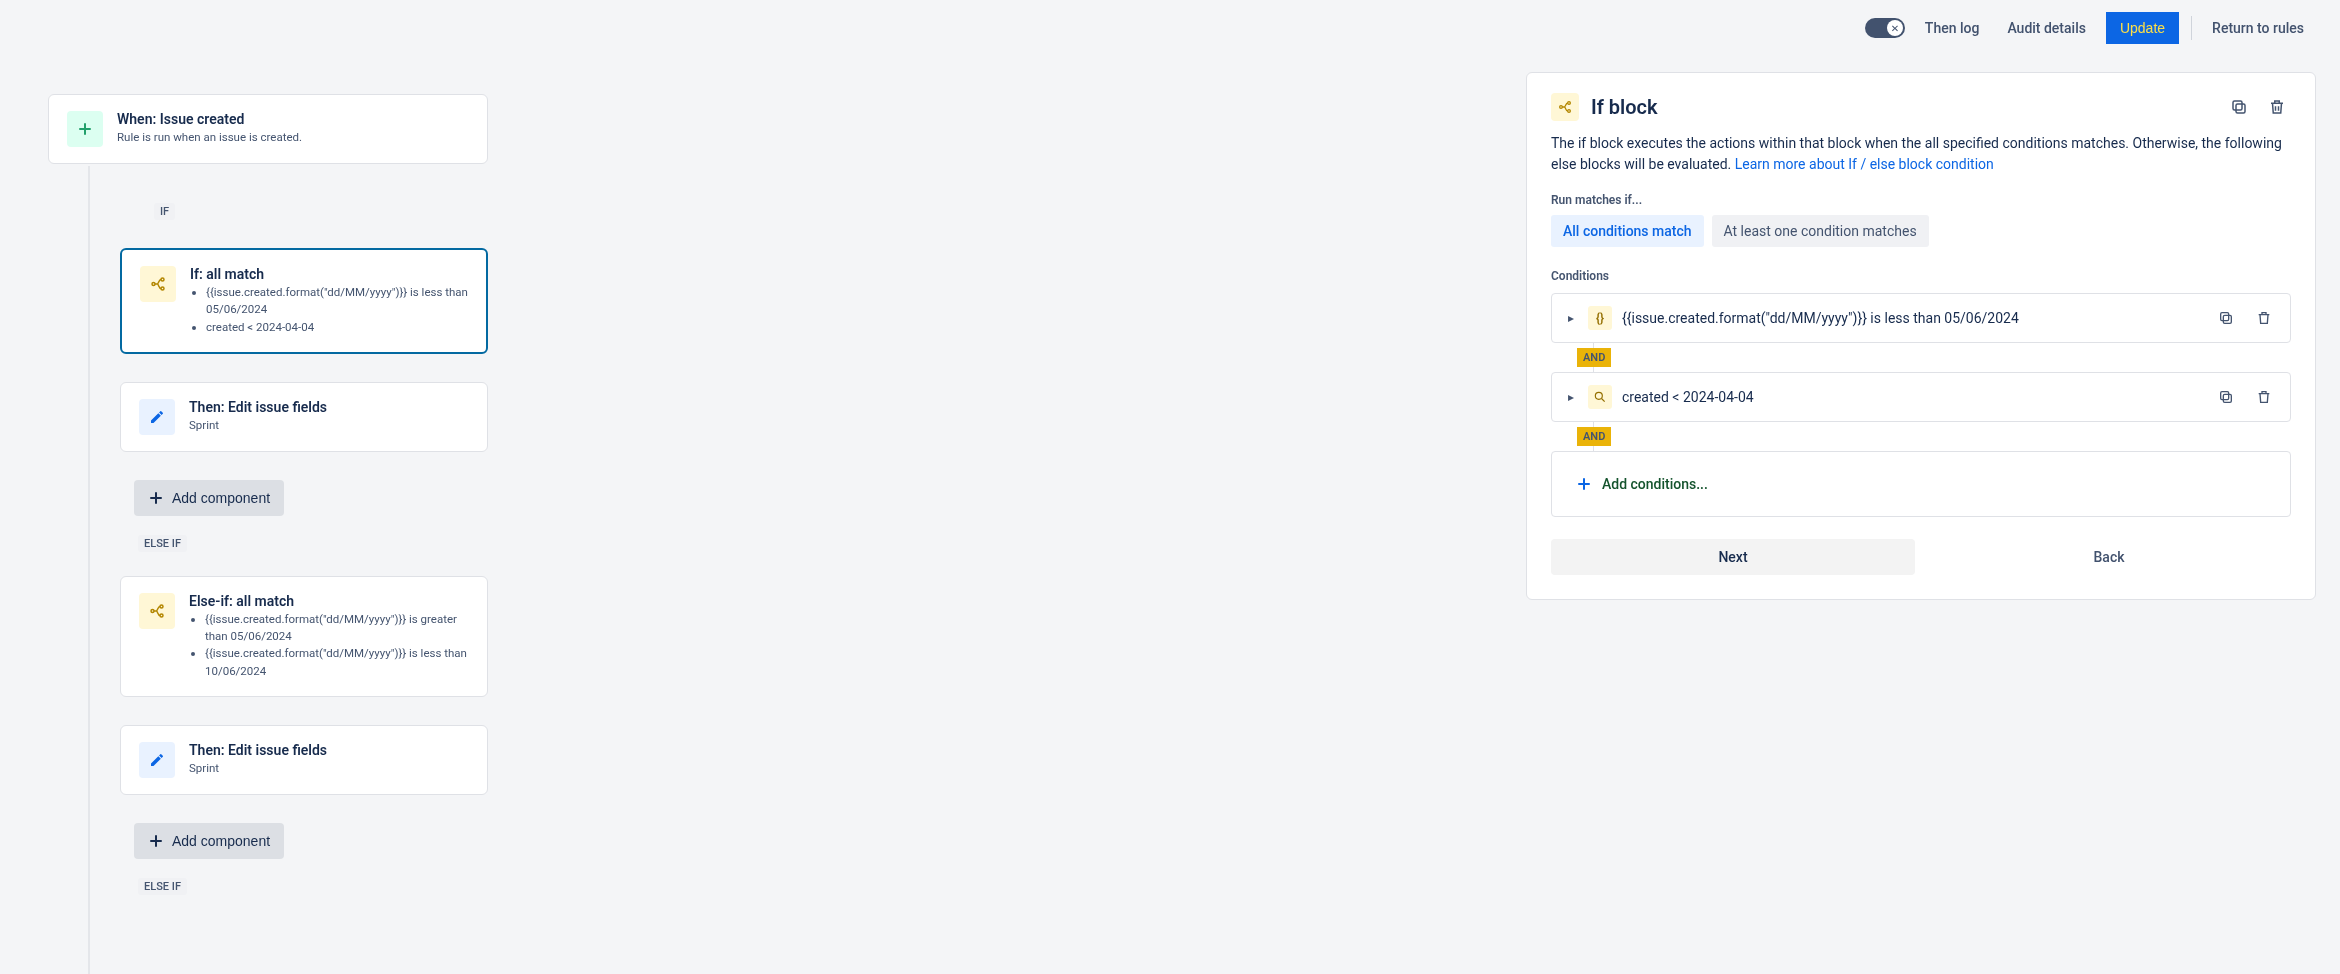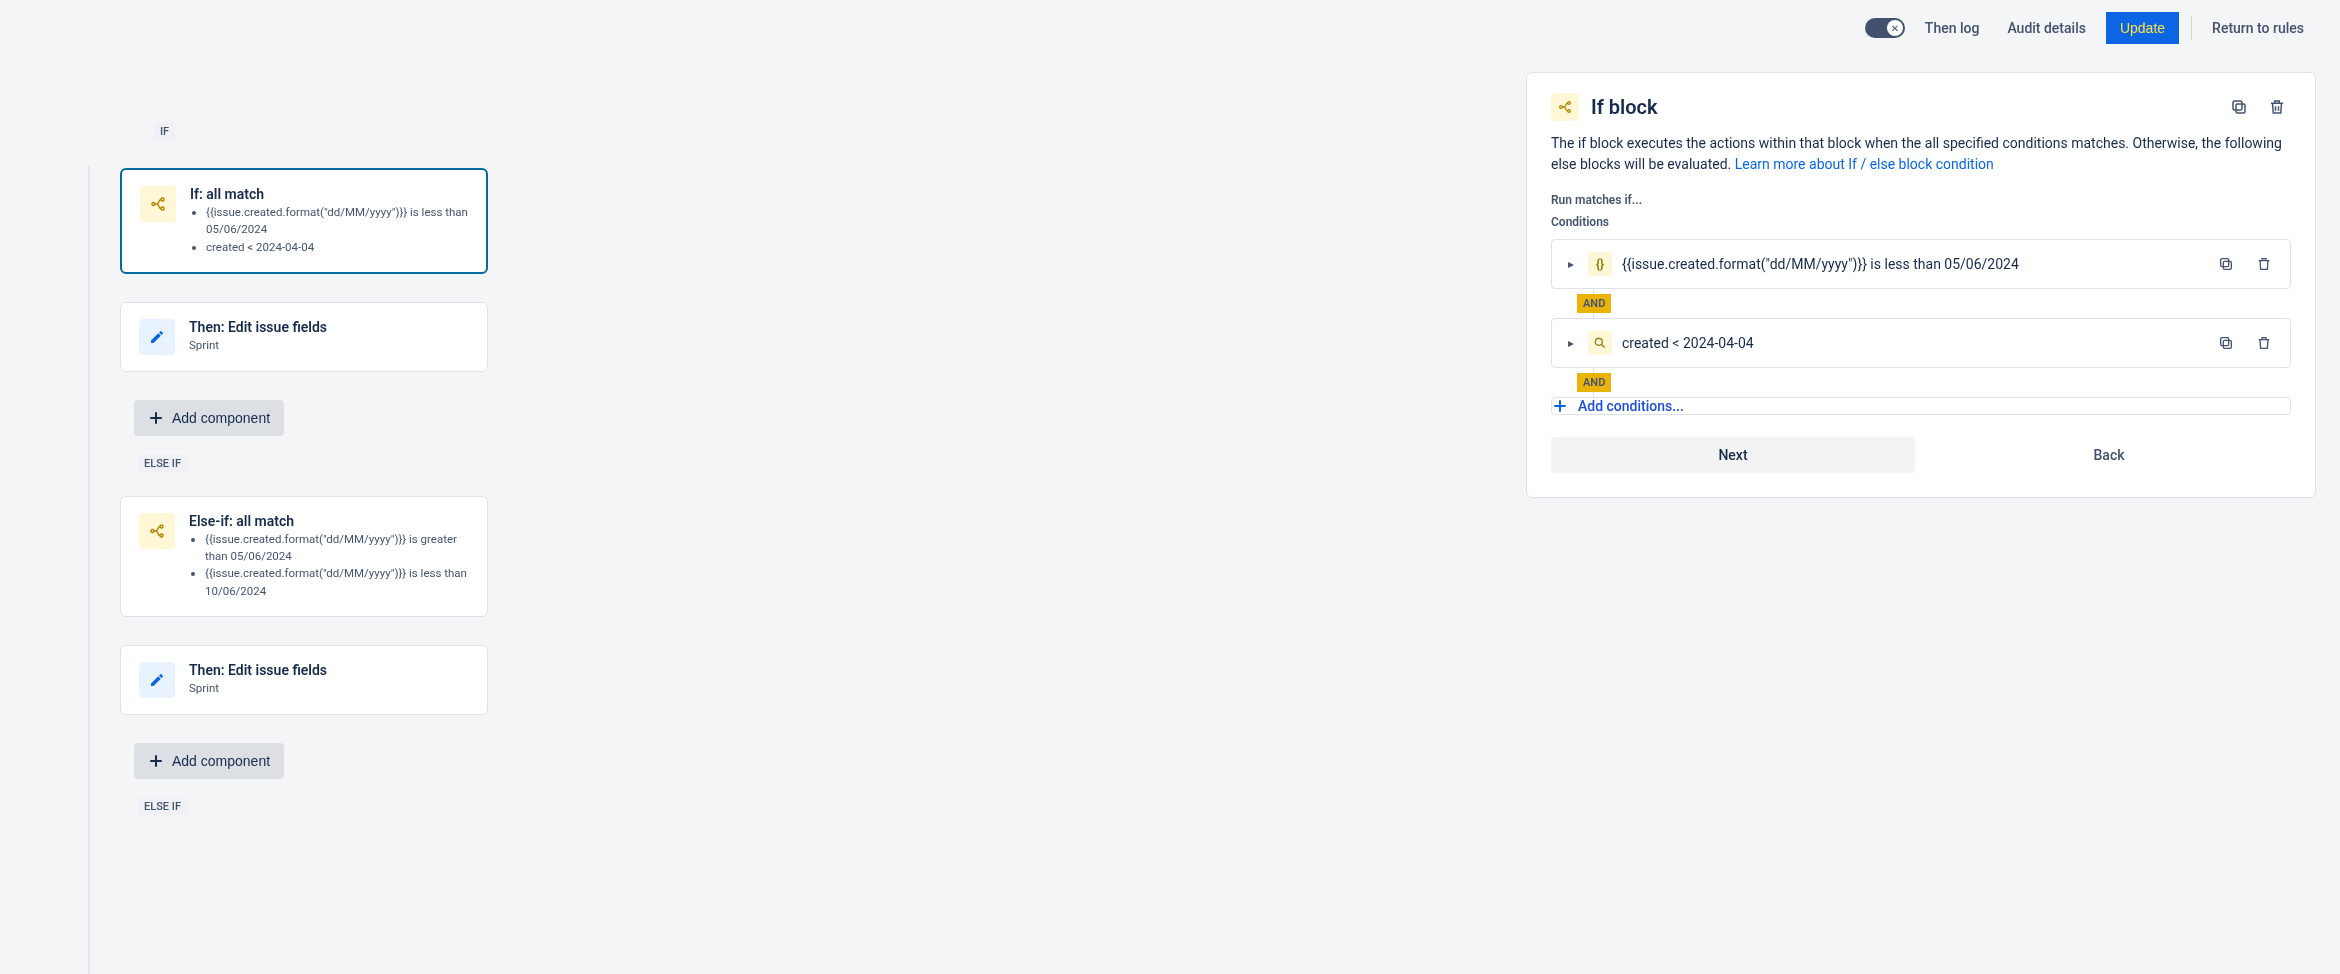--- a/index.html
+++ b/index.html
@@ -200,23 +200,23 @@
     position:absolute;
     left:42px;
     top:0; bottom:0;
     width:1px;
     background:#dfe1e6;
     z-index:1;
   }
   .add-cond {
     border:1px solid #dfe1e6;
     border-radius:4px;
-    padding:0;
+    padding:24px;
     display:flex; align-items:center; gap:10px;
-    color:#1d4ed8; font-weight:500;
+    color:#14532d; font-weight:500;
     cursor:pointer;
   }
   .footer-btns {
     display:flex; gap:12px; margin-top:22px;
   }
   .footer-btn {
     flex:1; text-align:center;
     padding:10px; border-radius:4px;
     font-weight:500; cursor:pointer;
   }
@@ -237,20 +237,31 @@
   <button class="btn-primary">Update</button>
   <div class="divider-v"></div>
   <span class="link">Return to rules</span>
 </div>
 
 <div class="rule-tree">
 
   <div class="line-after-trigger"></div>
 
   
+  <div class="node-card" style="margin-left:0;">
+    <div class="node-icon icon-green">
+      <svg width="16" height="16" viewBox="0 0 16 16">
+          <path d="M8 3v10M3 8h10" stroke="#22a06b" stroke-width="2" stroke-linecap="round"></path>
+        </svg>
+    </div>
+    <div>
+      <div class="node-title">When: Issue created</div>
+      <div class="node-sub">Rule is run when an issue is created.</div>
+    </div>
+  </div>
 
   <div style="height:28px;"></div>
   <span class="branch-label" style="margin-left:106px;">IF</span>
   <div style="height:28px;"></div>
 
   
   <div class="node-card selected tree-indent">
     <div class="node-icon icon-yellow">
       <svg width="18" height="18" viewBox="0 0 24 24" fill="none" stroke="#b38600" stroke-width="2">
           <circle cx="6" cy="12" r="2"></circle>
@@ -371,20 +382,24 @@
           </svg>
       </div>
     </div>
   </div>
 
   <p class="panel-desc">
     <span>The if block executes the actions within that block when the all specified conditions matches. Otherwise, the following else blocks will be evaluated. </span><a href="#">Learn more about If / else block condition</a>
   </p>
 
   <div class="section-label">Run matches if...</div>
+  <div class="choice-row">
+    <div class="chip active">All conditions match</div>
+    <div class="chip">At least one condition matches</div>
+  </div>
 
   <div class="conditions-title">Conditions</div>
 
   <div class="cond-row">
     <span class="cond-expand">▸</span>
     <div class="cond-icon brace">{}</div>
     <div class="cond-text">{{issue.created.format("dd/MM/yyyy")}} is less than 05/06/2024</div>
     <div class="cond-actions">
       <div class="icon-btn">
         <svg width="16" height="16" viewBox="0 0 24 24" fill="none" stroke="#44546f" stroke-width="2">

